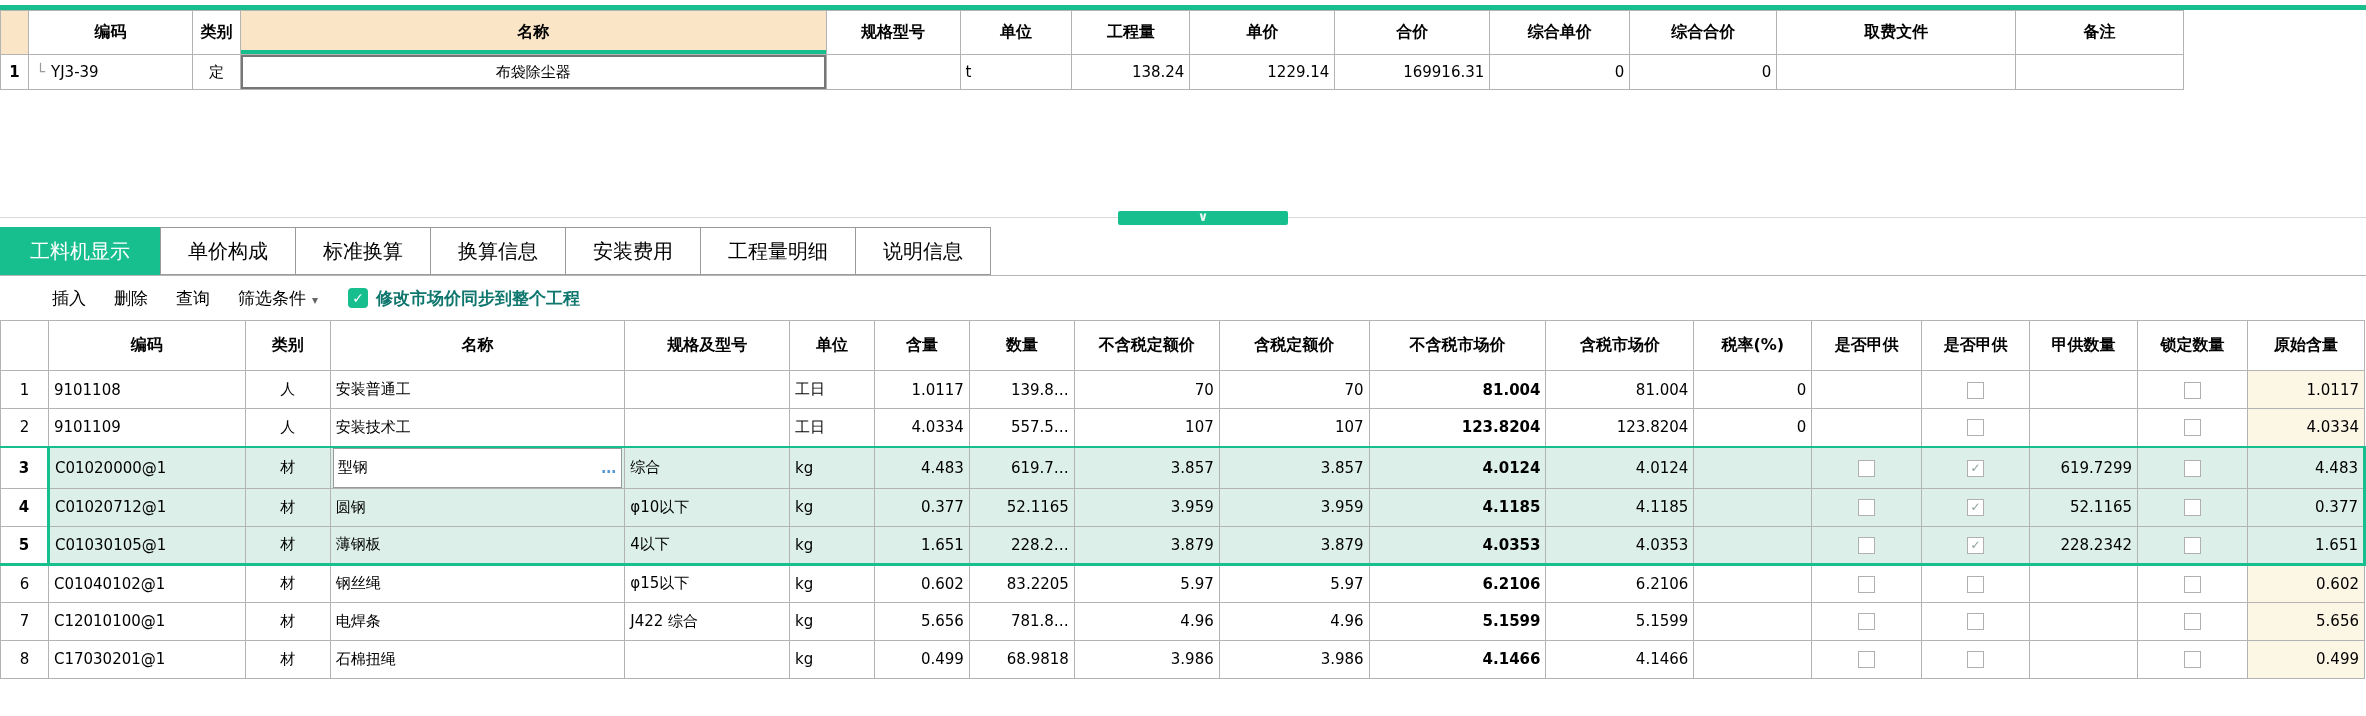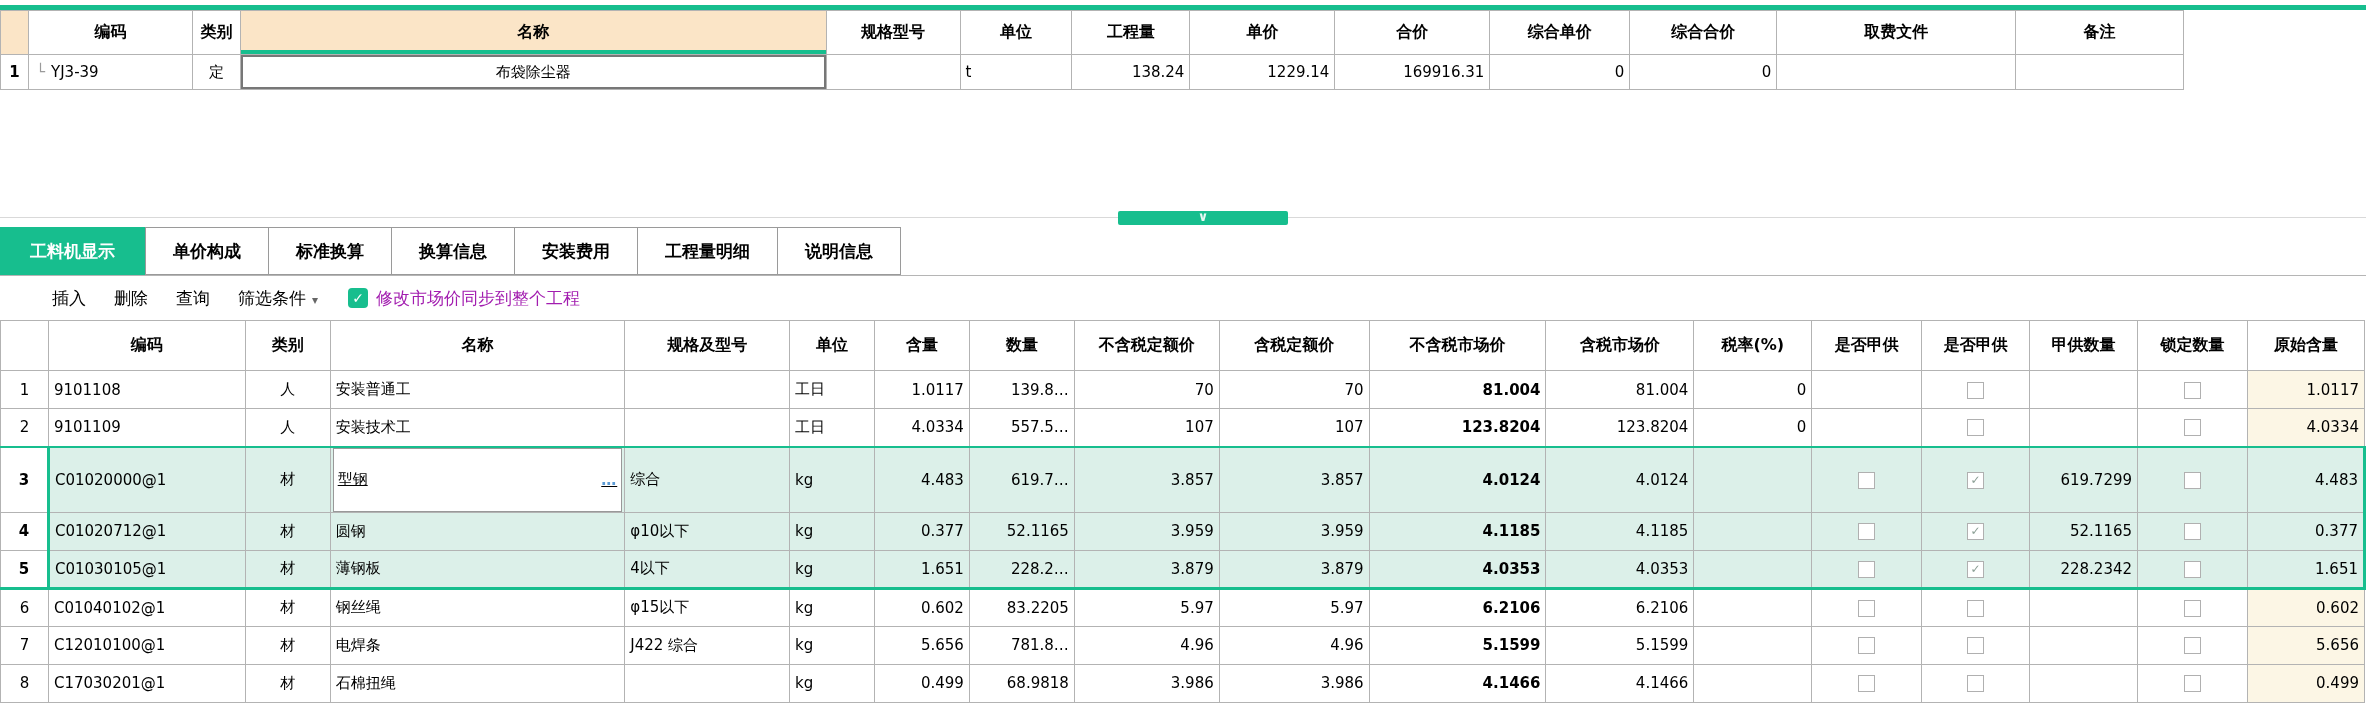--- a/index.html
+++ b/index.html
@@ -30,52 +30,52 @@
     border:1px solid #8a8a8a;background:#f2f2f2;font-size:12px;margin-right:5px;vertical-align:middle;}
   .tree{color:#9a9a9a;margin:0 6px 0 2px;}
   td.selcell{background:#fff !important;box-shadow:inset 0 0 0 2px #777;text-align:center;}
   
   .gap{position:relative;height:137px;}
   .gap .line{position:absolute;left:0;right:0;bottom:9px;height:1px;background:#d9d9d9;}
   .gap .handle{position:absolute;left:1118px;bottom:2px;width:170px;height:14px;background:#17BE8E;
     border-radius:2px;text-align:center;line-height:11px;color:rgba(255,255,255,.9);font-size:13px;font-weight:bold;}
   
   .tabs{display:flex;height:48px;align-items:stretch;border-bottom:1px solid #b5b5b5;}
-  .tab{display:flex;align-items:center;padding:0 27px;font-size:17px;font-weight:bold;
+  .tab{display:flex;align-items:center;padding:0 27px;font-size:20px;font-weight:normal;
     border:1px solid #9a9a9a;border-left:none;background:#fff;cursor:default;}
   .tab:nth-child(2){border-left:1px solid #9a9a9a;}
   .tab.active{background:#17BE8E;color:#fff;border:none;padding:0 30px;}
   
   .toolbar{display:flex;align-items:center;height:44px;font-size:17px;padding-left:24px;}
   .tbtn{margin-left:28px;}
   .tbtn:first-child{margin-left:28px;}
   .arrow{font-size:12px;color:#666;margin-left:6px;}
   .sync{display:flex;align-items:center;margin-left:30px;}
   .bigcb{display:inline-block;width:20px;height:20px;border-radius:4px;background:#c9c9c9;
     color:#fff;font-size:14px;font-weight:bold;line-height:20px;text-align:center;}
   .bigcb.checked{background:#17BE8E;}
-  .synclabel{color:#a21caf;margin-left:8px;font-weight:normal;}
+  .synclabel{color:#0f766e;margin-left:8px;font-weight:bold;}
   
   .bot-grid th{height:50px;background:#FBE5C7;border-bottom:3px solid #17BE8E;}
   .bot-grid td{height:38px;}
   .bot-grid td.c-num{text-align:center;background:#fff;}
   .c-mkt{color:#0000D8;font-weight:bold;}
   .c-orig{background:#FCF6E5;}
   tr.sel td{background:#DCF0E9;}
   tr.sel td.c-orig{background:#DCF0E9;}
   tr.sel td.c-num{background:#fff;font-weight:bold;}
   tr.selt td{border-top:2px solid #17BE8E;}
   tr.selb td{border-bottom:3px solid #17BE8E;}
   tr.sel td:nth-child(2){border-left:3px solid #17BE8E;}
   tr.sel td:last-child{border-right:3px solid #17BE8E;}
   .cb{display:inline-block;width:15px;height:15px;border:1px solid #b0b0b0;background:#fff;
     line-height:14px;font-size:12px;color:#fff;text-align:center;vertical-align:middle;}
   .cb.checked{color:#8a9e94;}
   .editor{display:flex;justify-content:space-between;align-items:center;background:#fff;
-    border:1px solid #999;height:30px;padding:16px 4px;margin:0 -3px;text-decoration:underline;}
+    border:1px solid #999;height:30px;padding:4px 4px;margin:0 -3px;}
   .editor .dots{color:#5b9bd5;font-weight:bold;letter-spacing:1px;}
 </style>
 </head>
 <body>
 
 <div class="topline"></div>
 <table class="grid top-grid">
   <colgroup>
     <col style="width:28px">
       <col style="width:164px">

